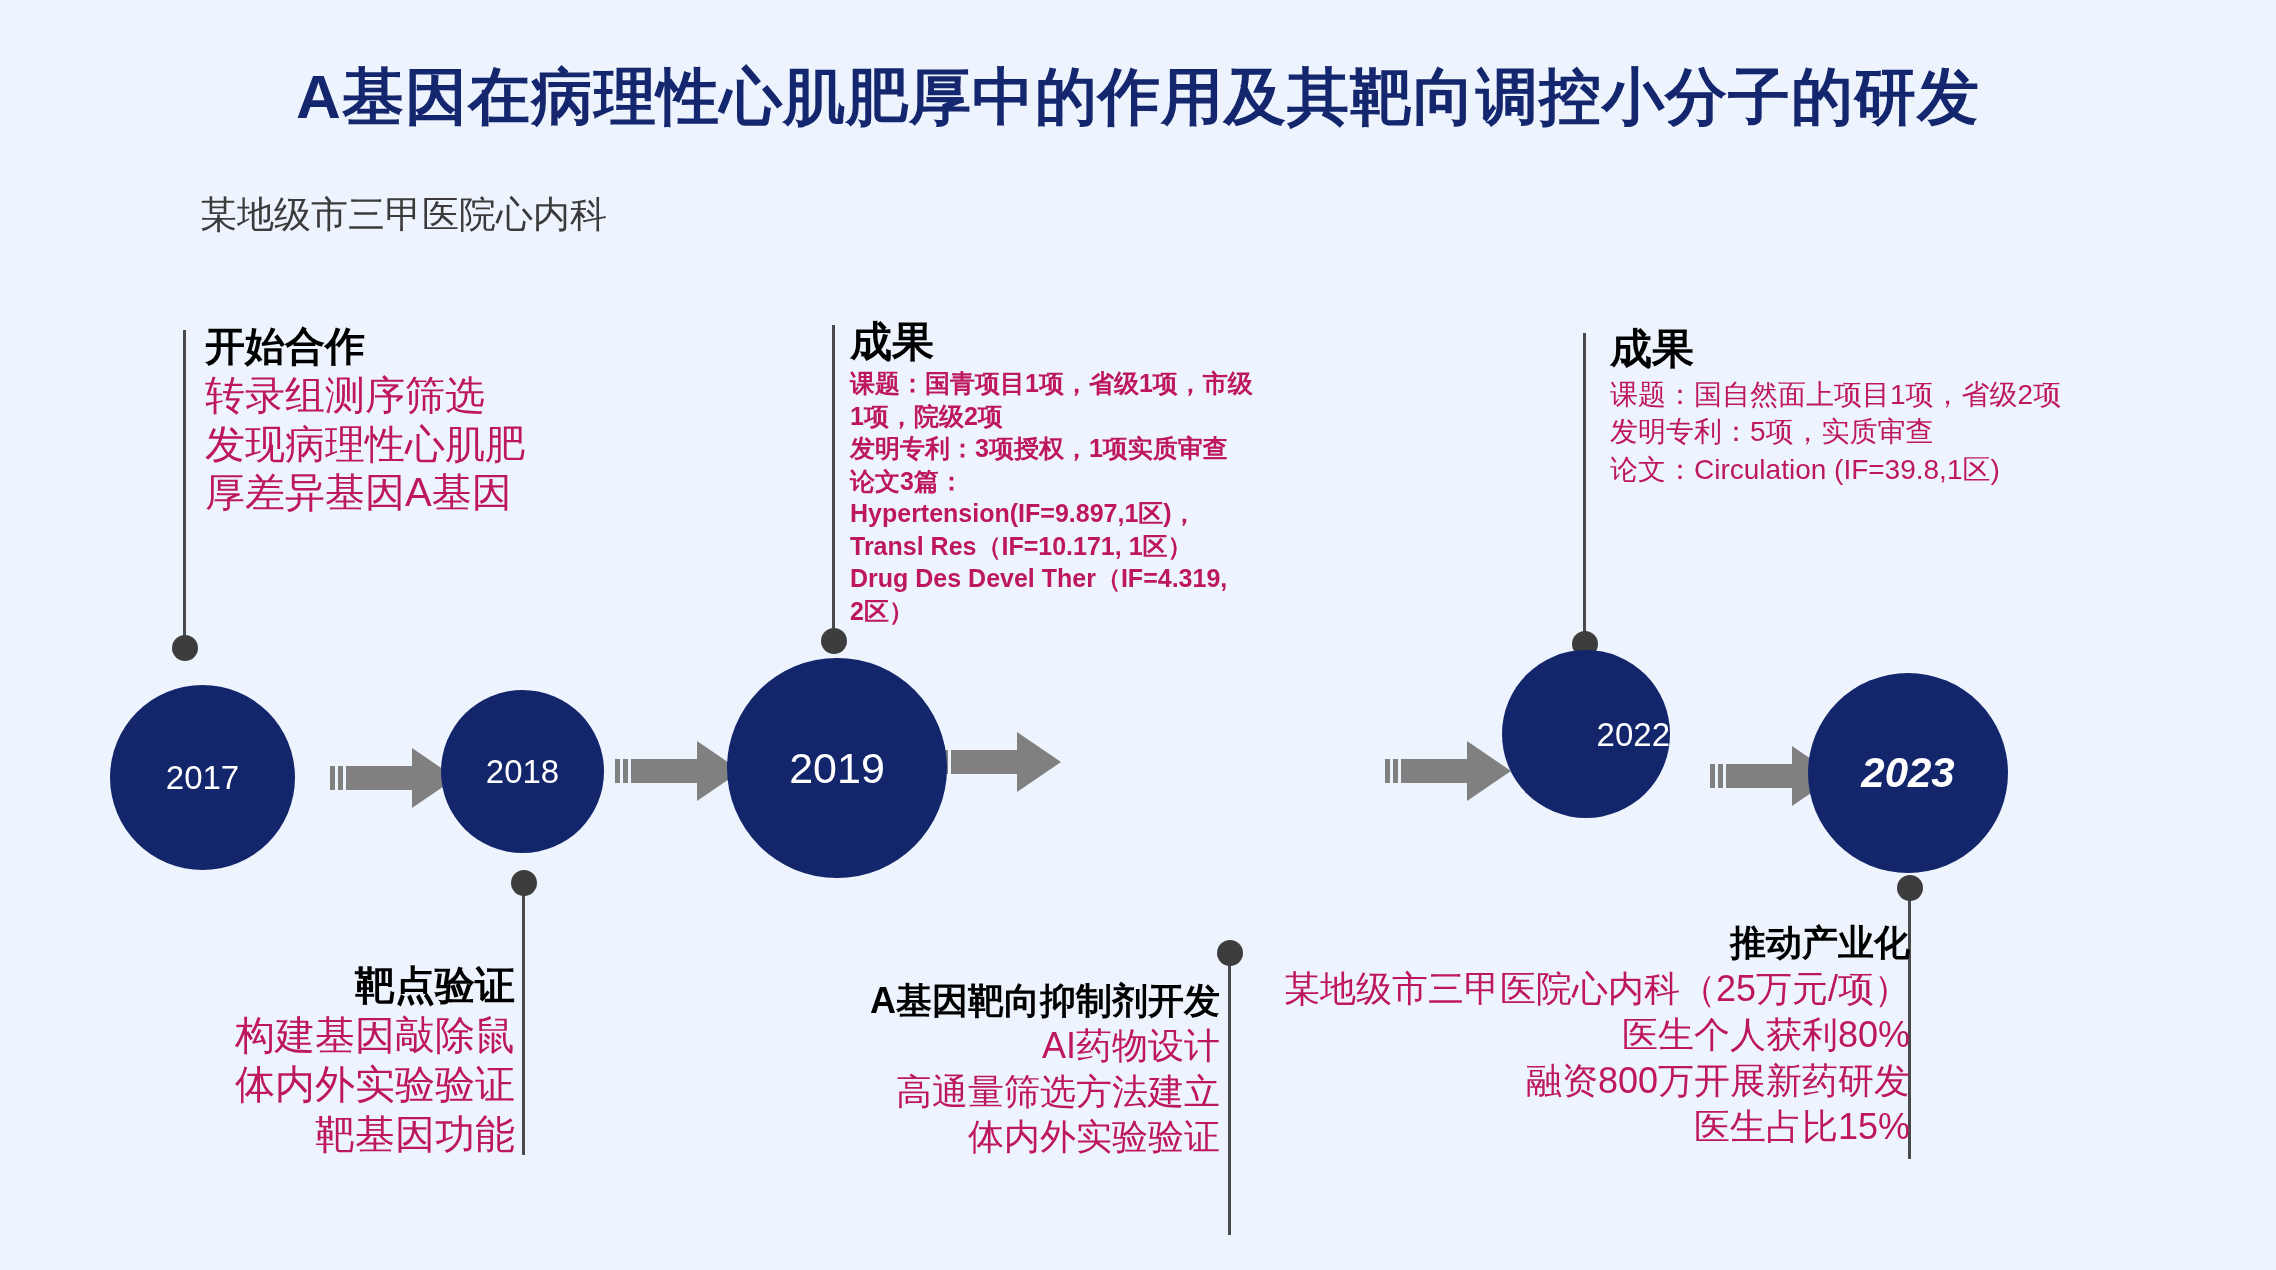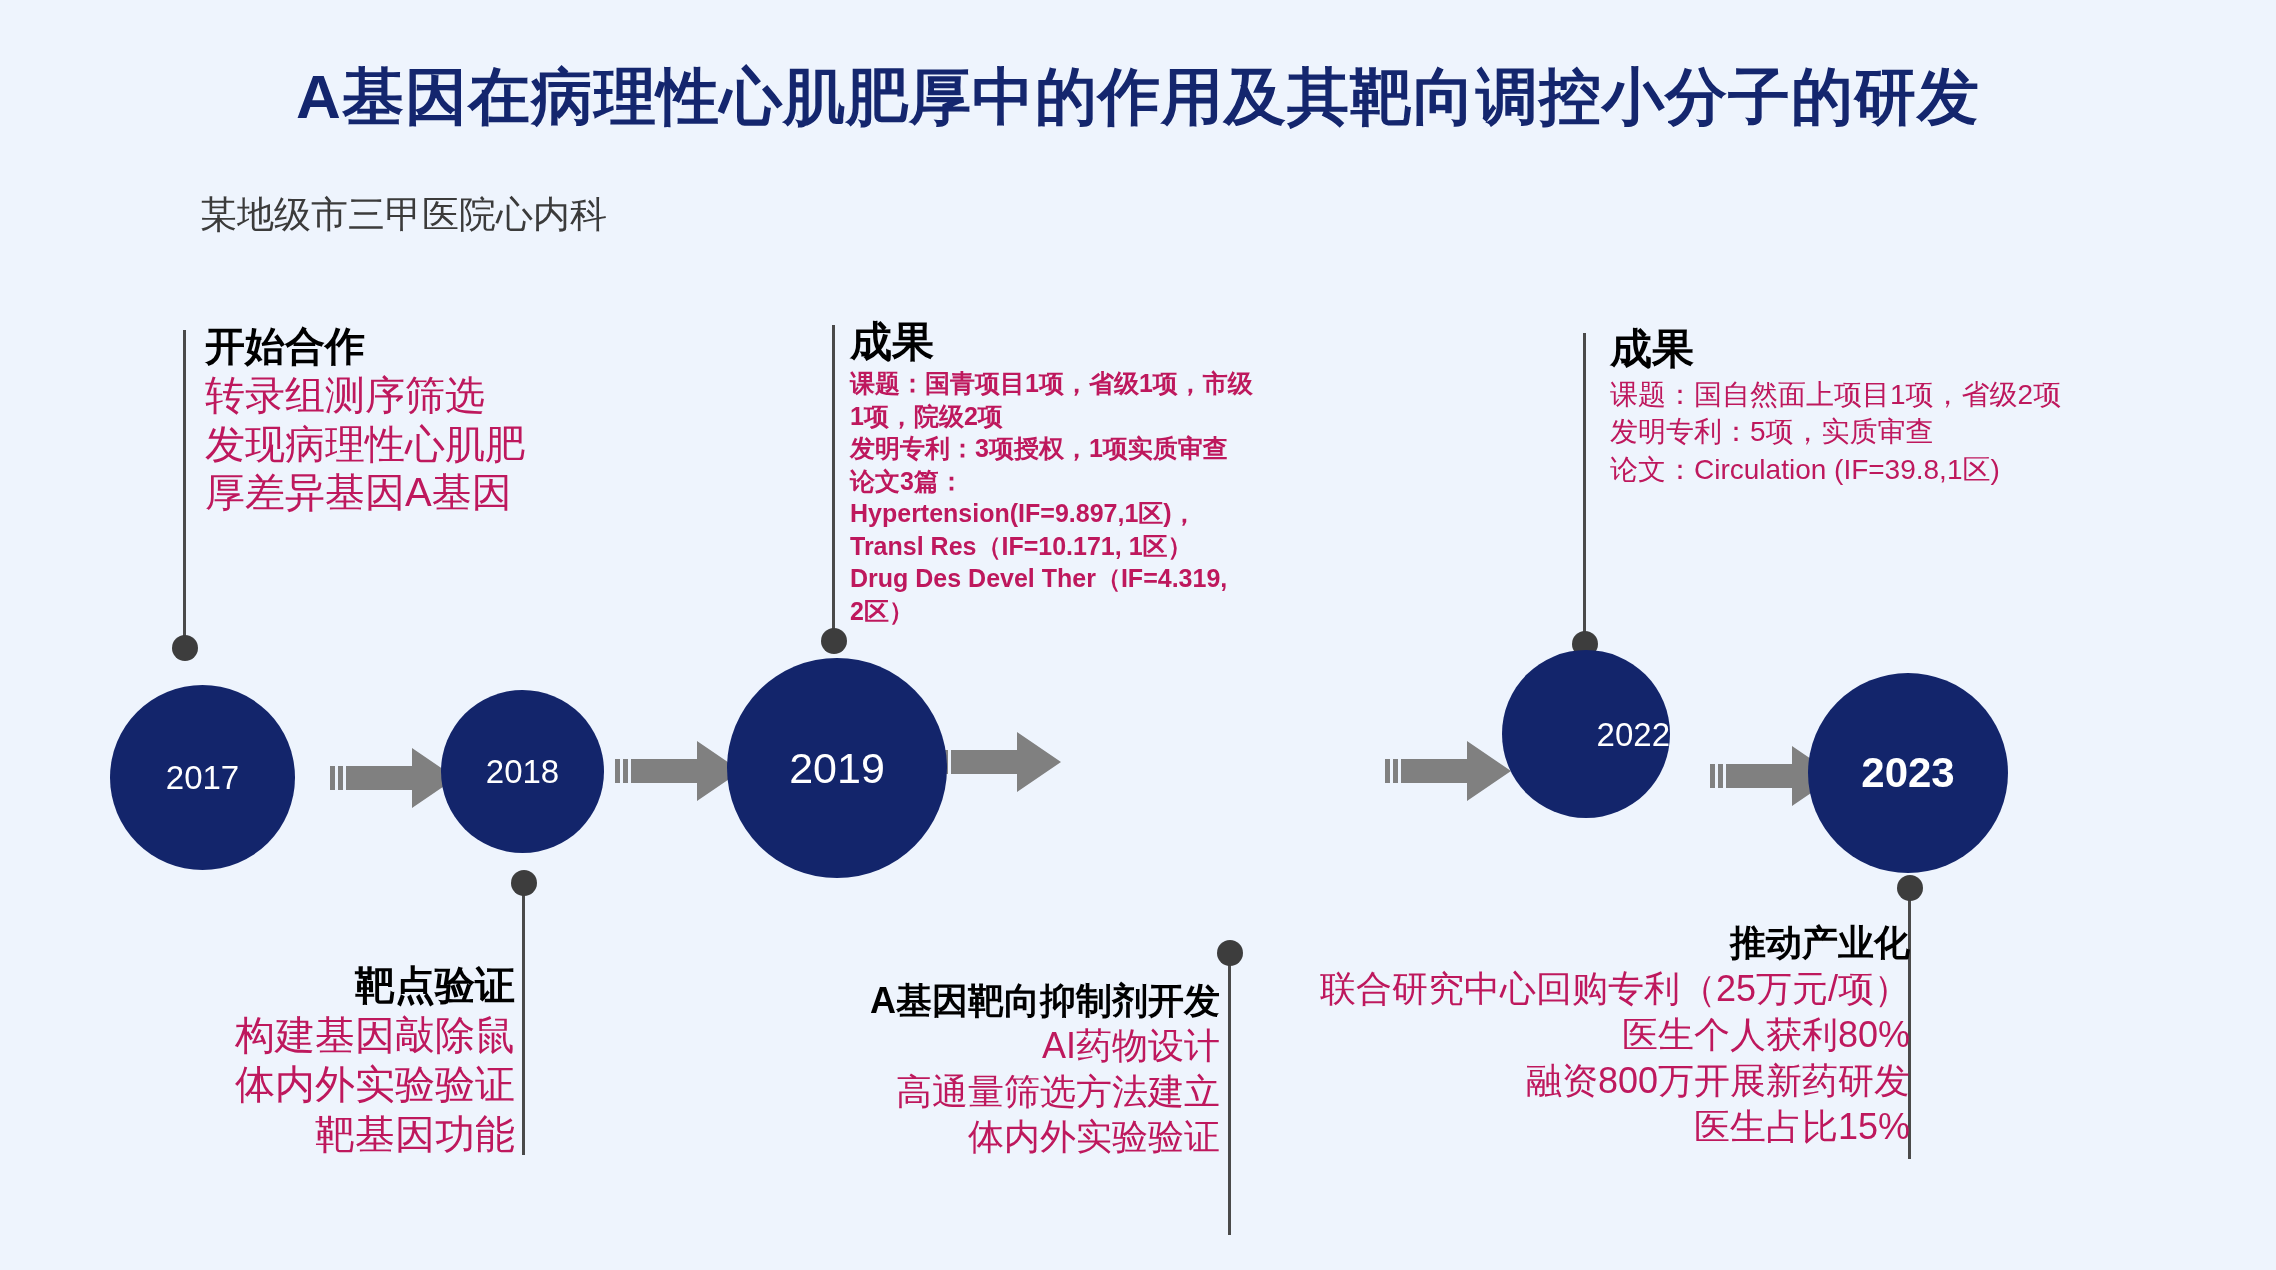--- a/index.html
+++ b/index.html
@@ -204,21 +204,21 @@
   <div class="circle" id="n2019" style="left:727px; top:658px; width:220px; height:220px;">
     <span style="font-size:43px;">2019</span>
   </div>
 
 
   <div class="circle" id="n2022" style="left:1502px; top:650px; width:168px; height:168px;justify-content:flex-end;">
     <span style="font-size:33px;">2022</span>
   </div>
 
   <div class="circle" id="n2023" style="left:1808px; top:673px; width:200px; height:200px;">
-    <span style="font-size:42px; font-weight:bold;">2023</span>
+    <span style="font-size:42px; font-weight:bold;font-style:italic;">2023</span>
   </div>
 
   <div class="callout" id="c2017">
     <div class="ttl">开始合作</div>
     <div class="body">
       <div>转录组测序筛选</div>
       <div>发现病理性心肌肥</div>
       <div>厚差异基因A基因</div>
     </div>
   </div>
@@ -260,20 +260,20 @@
     <div class="body">
       <div>课题：国自然面上项目1项，省级2项</div>
       <div>发明专利：5项，实质审查</div>
       <div>论文：Circulation (IF=39.8,1区)</div>
     </div>
   </div>
 
   <div class="callout" id="c2023">
     <div class="ttl">推动产业化</div>
     <div class="body">
-      <div>联合研究中心回购专利（25万元/项）</div>
+      <div>某地级市三甲医院心内科（25万元/项）</div>
       <div>医生个人获利80%</div>
       <div>融资800万开展新药研发</div>
       <div>医生占比15%</div>
     </div>
   </div>
 
 </div>
 
 </body></html>

